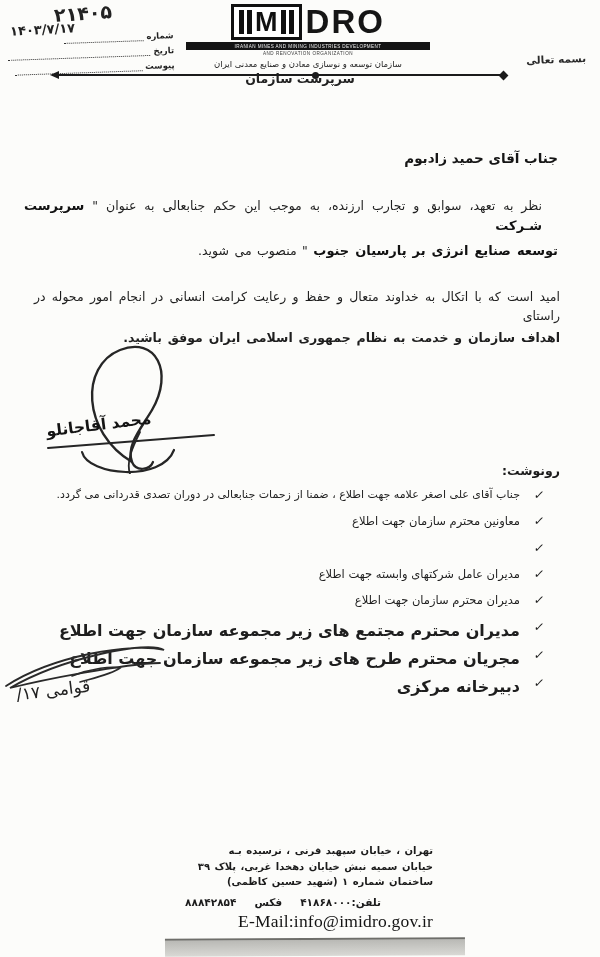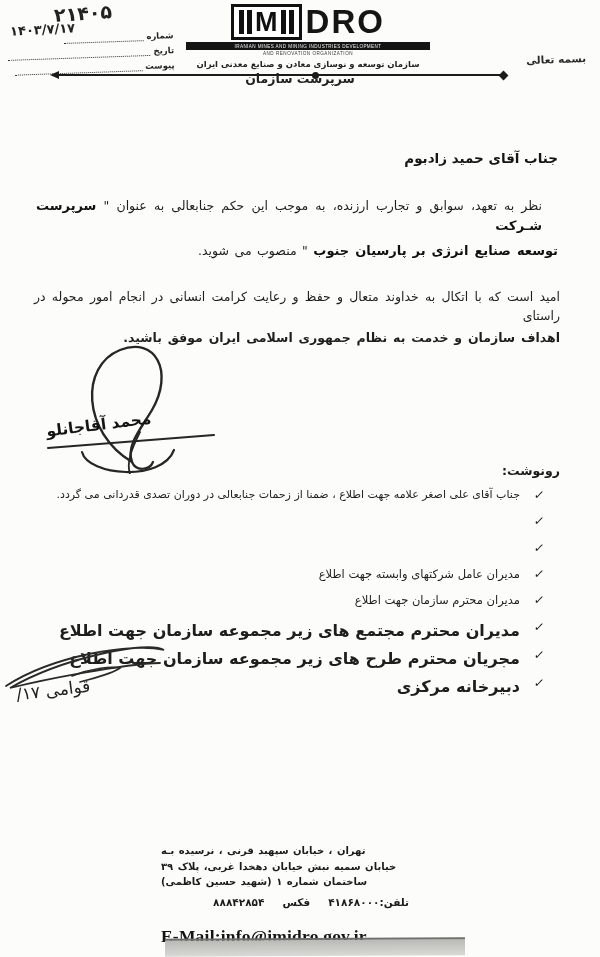--- a/index.html
+++ b/index.html
@@ -27,36 +27,36 @@
   .logo{position:absolute;left:186px;top:4px;width:244px;text-align:center;}
   .logo-main{display:flex;align-items:stretch;justify-content:center;gap:4px;height:36px;}
   .imi-box{display:flex;align-items:center;gap:3px;border:3px solid #101010;padding:2px 5px;background:#fff;}
   .imi-bar{width:5px;height:24px;background:#101010;}
   .imi-m{font-family:"Liberation Sans",sans-serif;font-size:27px;font-weight:900;line-height:24px;color:#101010;}
   .dro{font-family:"Liberation Sans",sans-serif;font-size:33px;font-weight:900;letter-spacing:2px;
        color:#151515;line-height:36px;transform:scaleY(.98);}
   .logo-bar{margin-top:2px;background:#141414;color:#efefef;font-size:4.6px;letter-spacing:.4px;
             padding:1.5px 2px;white-space:nowrap;overflow:hidden;font-family:"Liberation Sans",sans-serif;}
   .logo-en2{font-size:4.6px;color:#3a3a3a;letter-spacing:.5px;margin-top:1px;font-family:"Liberation Sans",sans-serif;}
-  .logo-fa{direction:rtl;font-size:8.5px;font-weight:700;color:#242424;margin-top:3px;}
+  .logo-fa{direction:rtl;font-size:8.5px;font-weight:400;color:#242424;margin-top:3px;}
   
   .bismillah{position:absolute;right:14px;top:53px;font-size:10.5px;font-weight:700;
              color:#2a2a2a;transform:rotate(-2deg);direction:rtl;}
   .top-rule{position:absolute;left:52px;top:74px;width:452px;height:2px;background:#1b1b1b;}
   .top-rule .arrow-left{position:absolute;left:-2px;top:-3px;width:0;height:0;
       border-right:9px solid #1b1b1b;border-top:4px solid transparent;border-bottom:4px solid transparent;}
   .top-rule .mid-dot{position:absolute;left:260px;top:-2.5px;width:7px;height:7px;background:#1b1b1b;border-radius:50%;}
   .top-rule .end-diamond{position:absolute;right:-3px;top:-2.5px;width:7px;height:7px;background:#1b1b1b;transform:rotate(45deg);}
   .position-title{position:absolute;left:185px;top:71px;width:230px;text-align:center;
       direction:rtl;font-size:12.5px;font-weight:700;letter-spacing:.5px;color:#222;}
   
   .recipient{position:absolute;right:42px;top:150px;direction:rtl;font-size:13.5px;font-weight:700;color:#161616;}
   .bodyline{position:absolute;direction:rtl;text-align:right;color:#1e1e1e;font-size:12.5px;
             line-height:1.55;word-spacing:1.5px;}
-  .p1{right:42px;left:36px;top:196px;text-align:justify;text-align-last:justify;padding-right:16px;}
+  .p1{right:42px;left:24px;top:196px;text-align:justify;text-align-last:justify;padding-right:16px;}
   .p2{right:42px;top:241px;}
   .p3{right:40px;left:34px;top:287px;text-align:justify;text-align-last:justify;}
   .p4{right:40px;top:328px;font-weight:600;}
   .b{font-weight:700;font-size:13px;color:#111;}
   
   .sig-svg{position:absolute;left:40px;top:336px;}
   .sig-name{position:absolute;left:46px;top:416px;direction:rtl;font-size:15.5px;font-weight:700;
             color:#141414;transform:rotate(-7deg);white-space:nowrap;}
   
   .cc-title{position:absolute;right:40px;top:463px;direction:rtl;font-size:12.5px;font-weight:700;color:#1a1a1a;}
@@ -64,25 +64,25 @@
            gap:14px;color:#1e1e1e;}
   .cc-check{font-size:12px;font-weight:700;transform:skewX(-12deg);flex:0 0 auto;line-height:1.3;}
   .cc-text{font-size:11.5px;line-height:1.35;}
   .cc-item.small .cc-text{font-size:11px;}
   .cc-item.bold .cc-text{font-weight:700;font-size:16px;}
   
   .scribble-svg{position:absolute;left:2px;top:638px;}
   .hand-note{position:absolute;left:16px;top:680px;direction:rtl;font-size:17px;color:#222;
              transform:rotate(-7deg);letter-spacing:2px;font-weight:500;}
   
-  .footer{position:absolute;left:161px;top:843px;width:300px;text-align:left;direction:rtl;}
+  .footer{position:absolute;left:133px;top:843px;width:300px;text-align:right;direction:rtl;}
   .f-line{font-size:10px;font-weight:700;color:#1b1b1b;line-height:15.5px;word-spacing:1px;}
   .f-phone{margin-top:6px;font-size:10.5px;font-weight:700;color:#1b1b1b;display:flex;
            justify-content:center;gap:18px;direction:rtl;}
-  .f-email{direction:ltr;margin-top:18px;font-family:"Liberation Serif",serif;font-weight:700;
+  .f-email{direction:ltr;margin-top:3px;font-family:"Liberation Serif",serif;font-weight:400;
            font-size:17.5px;color:#141414;letter-spacing:.2px;}
   .f-strip{position:absolute;left:165px;top:938px;width:300px;height:16px;
            background:linear-gradient(#b9b9b5,#d9d9d5);border-top:2px solid #6e6e6a;transform:rotate(-.3deg);}
 </style>
 </head>
 <body>
 
 <div class="page">
 
   <div class="hand-number">۲۱۴۰۵</div>
@@ -149,20 +149,21 @@
   <div class="sig-name">محمد آقاجانلو</div>
 
   <div class="cc-title">رونوشت:</div>
 
   <div class="cc-item small" style="top:488px">
     <span class="cc-check">✓</span>
     <span class="cc-text">جناب آقای علی اصغر علامه جهت اطلاع ، ضمنا از زحمات جنابعالی در دوران تصدی قدردانی می گردد.</span>
   </div>
   <div class="cc-item" style="top:514px">
     <span class="cc-check">✓</span>
+    <span class="cc-text">معاونین محترم سازمان جهت اطلاع</span>
   </div>
   <div class="cc-item" style="top:541px">
     <span class="cc-check">✓</span>
   </div>
   <div class="cc-item" style="top:567px">
     <span class="cc-check">✓</span>
     <span class="cc-text">مدیران عامل شرکتهای وابسته جهت اطلاع</span>
   </div>
   <div class="cc-item" style="top:593px">
     <span class="cc-check">✓</span>

